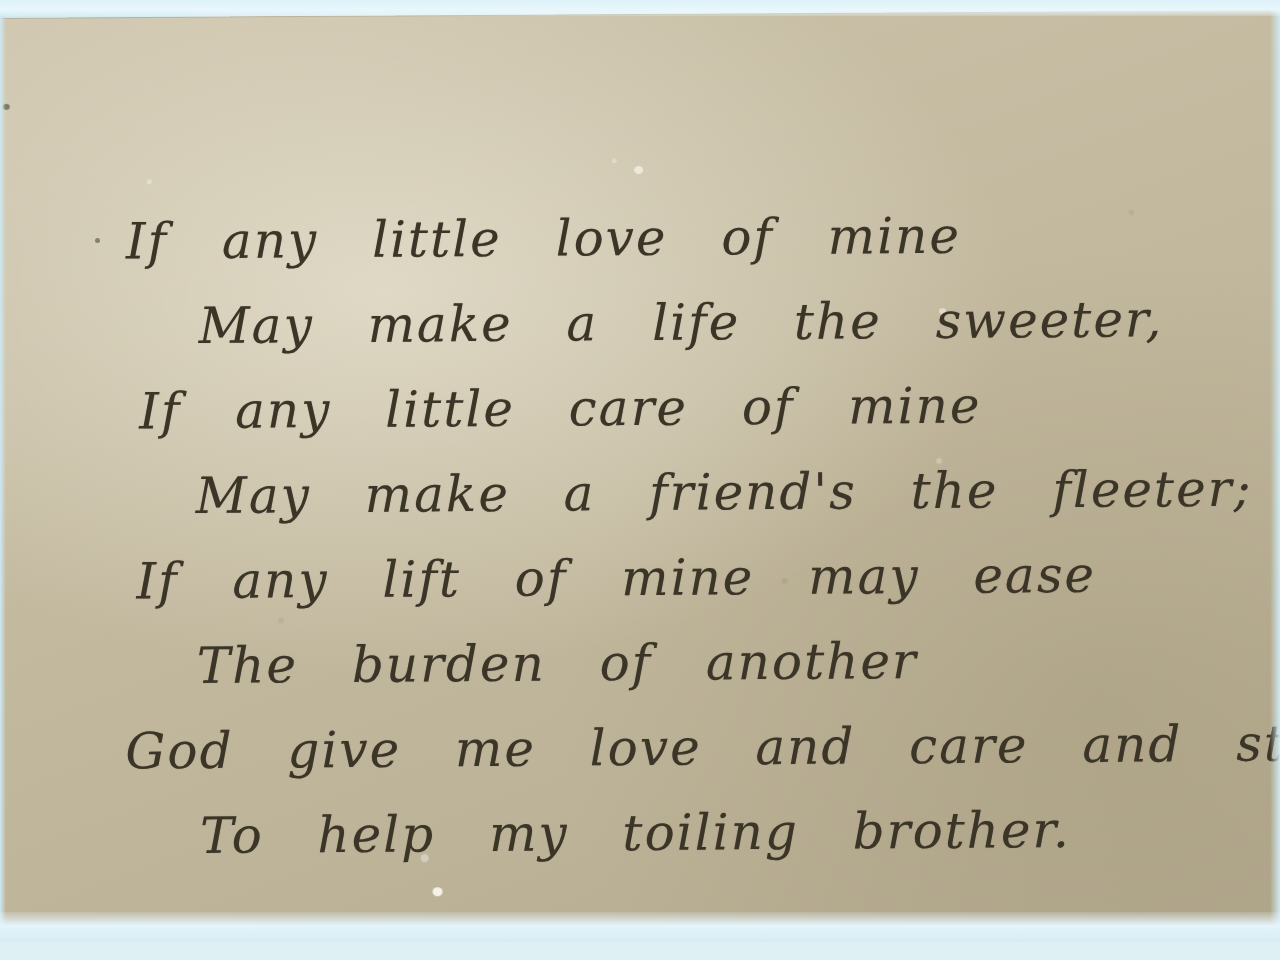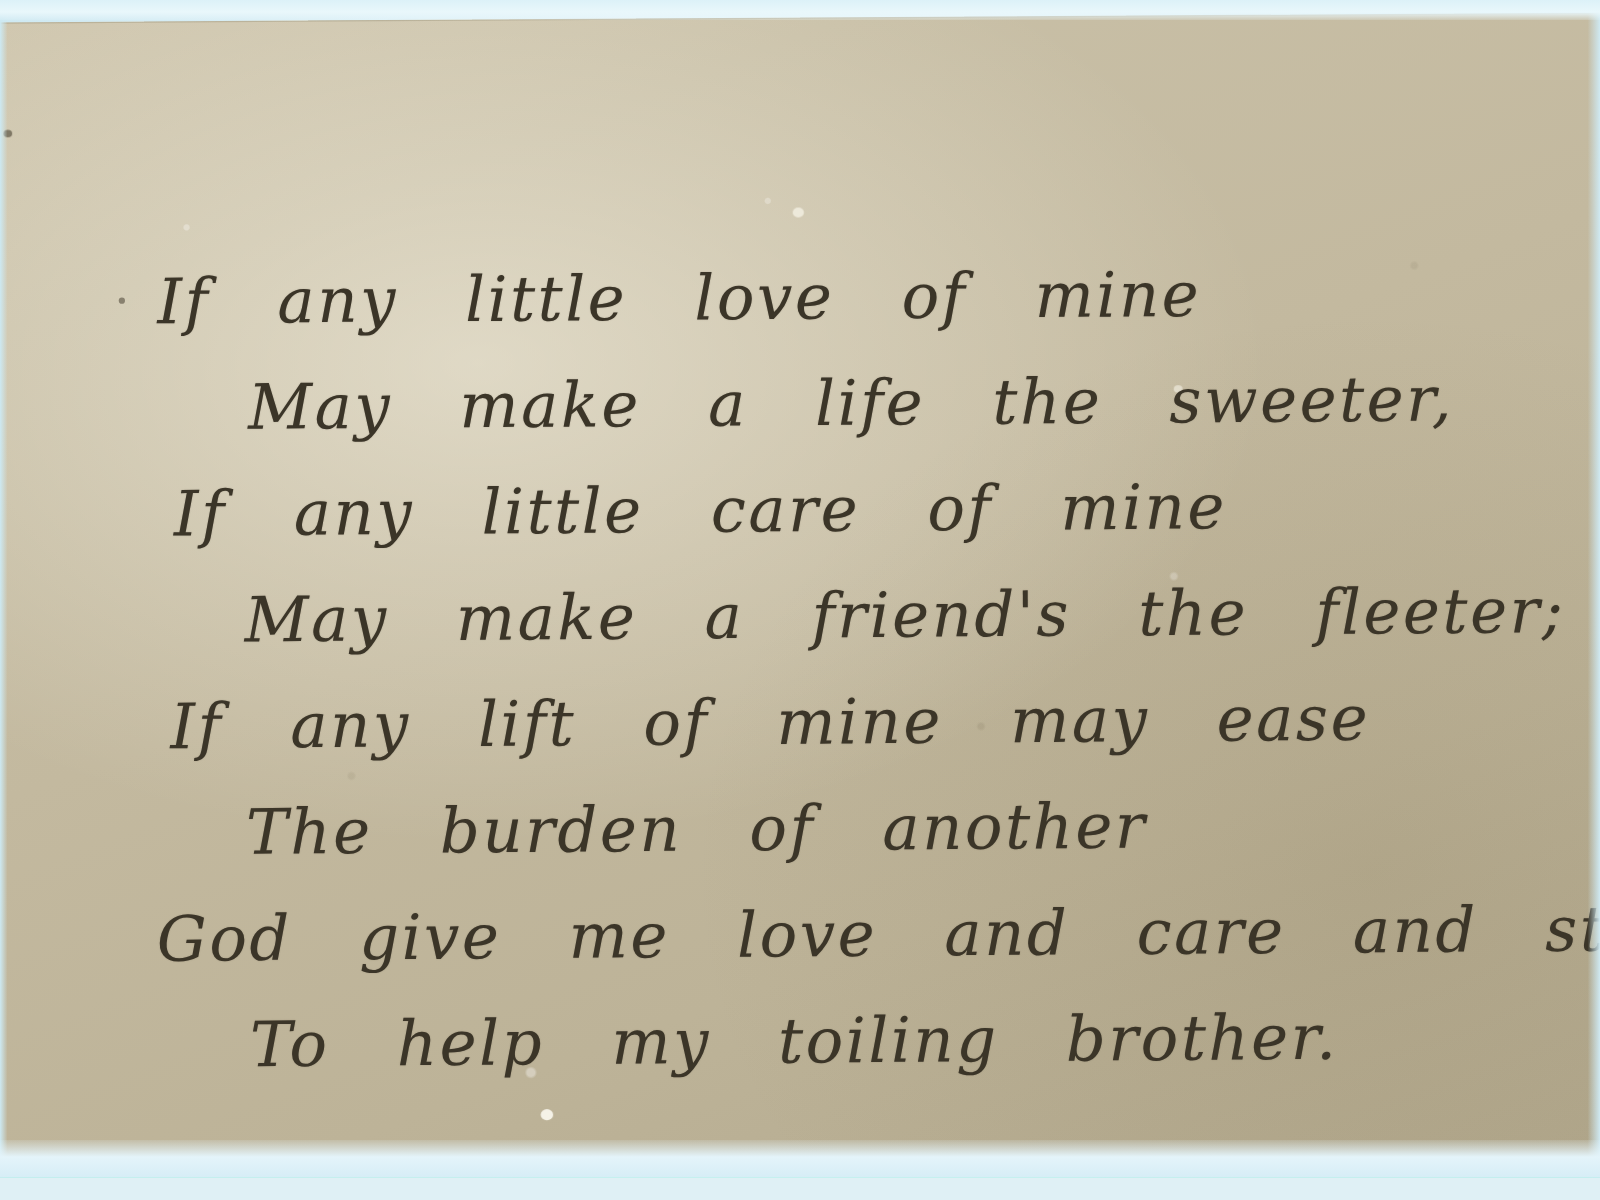--- a/index.html
+++ b/index.html
@@ -5,21 +5,21 @@
   html, body {
     margin: 0;
     padding: 0;
     background: #dff0f5;
   }
   #stage {
     position: relative;
     width: 1280px;
     height: 942px;
     overflow: hidden;
-    background: #5eead4;
+    background: #f9a8d4;
     font-family: "Liberation Serif", serif;
   }
 
   
   .slide-backing {
     position: absolute;
     inset: 0;
     background:
       linear-gradient(90deg, #cfe9f2 0%, #e6f5fa 40%, #e8f6fa 60%, #cde8f1 100%);
   }

